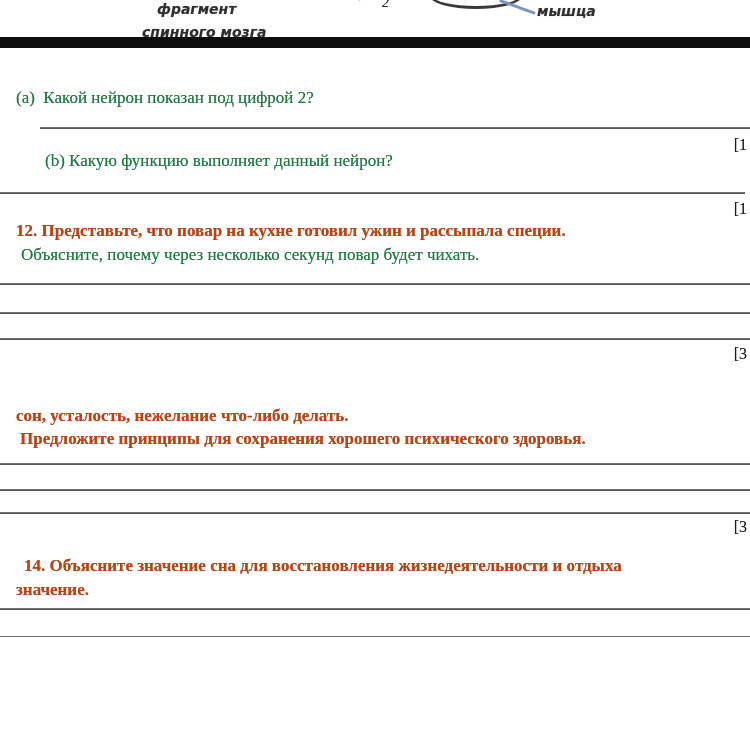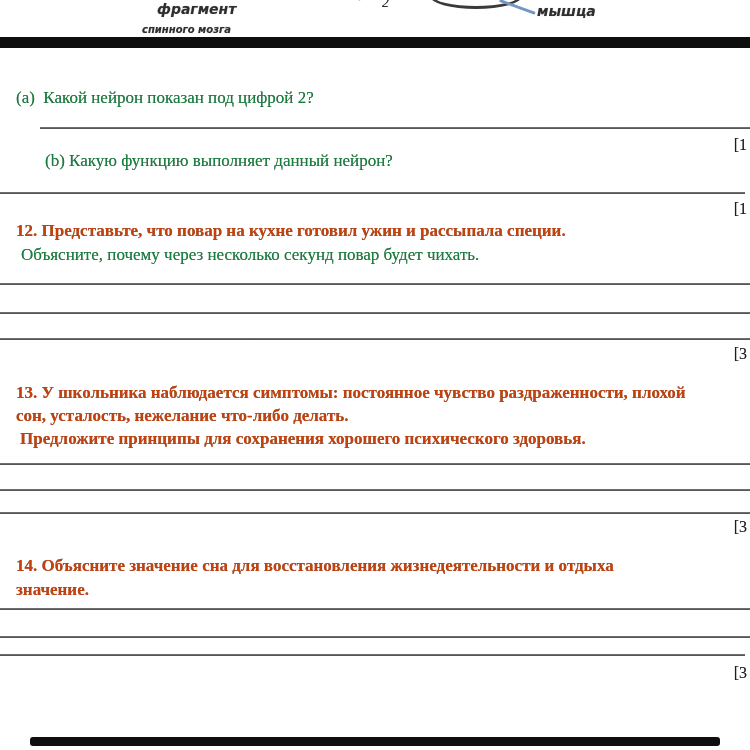--- a/index.html
+++ b/index.html
@@ -1,17 +1,17 @@
 <!DOCTYPE html>
 <html><head>
 <meta charset="utf-8">
 <style>
   html,body{margin:0;padding:0;background:#fff;}
   .page{
-    position:relative;width:750px;height:746px;background:#ffffff;
+    position:relative;width:750px;height:637px;background:#ffffff;
     overflow:hidden;font-family:"Liberation Serif","DejaVu Serif",serif;
   }
   
   .t{
     position:absolute;font-size:17px;line-height:17px;color:#15803d;
     white-space:pre;text-shadow:0 0 .6px rgba(40,40,40,.55);
   }
   .b{font-weight:700;color:#c2410c;}
   
   .line{
@@ -41,21 +41,21 @@
     background:transparent;
   }
   .ghost{position:absolute;background:#a9a9a9;opacity:.6;transform-origin:left top;}
 </style>
 </head>
 <body>
 
 <div class="page">
 
   <div class="hand" style="left:157px;top:1px;font-size:14px;">фрагмент</div>
-  <div class="hand" style="left:142px;top:24px;font-size:10px;">спинного мозга</div>
+  <div class="hand" style="left:142px;top:24px;font-size:14px;">спинного мозга</div>
 
   <div class="ghost" style="left:358px;top:0;width:12px;height:2px;transform:rotate(-52deg);"></div>
 
   <div class="t" style="left:382px;top:-6px;font-size:14px;font-style:italic;color:#2a2a2a;">2</div>
 
   <div class="arc" style="left:430px;top:-17px;width:86px;height:20px;"></div>
 
   <div class="pointer" style="left:500px;top:-1px;width:38px;height:3px;transform:rotate(20deg);"></div>
 
   <div class="hand" style="left:537px;top:3px;font-size:14px;">мышца</div>
@@ -70,29 +70,28 @@
   <div class="line" style="left:0;right:5px;top:192px;"></div>
   <div class="marks" style="top:201px;">[1</div>
 
   <div class="t b" style="left:16px;top:222px;">12. Представьте, что повар на кухне готовил ужин и рассыпала специи.</div>
   <div class="t" style="left:21px;top:246px;text-align:center;">Объясните, почему через несколько секунд повар будет чихать.</div>
   <div class="line" style="left:0;right:0;top:283px;"></div>
   <div class="line" style="left:0;right:0;top:312px;"></div>
   <div class="line" style="left:0;right:0;top:338px;"></div>
   <div class="marks" style="top:346px;">[3</div>
 
-  <div class="t b" style="left:16px;top:384px;">13. У школьника наблюдается симптомы: постоянное чувство раздраженности, плохой</div>
   <div class="t b" style="left:16px;top:407px;">сон, усталость, нежелание что-либо делать.</div>
   <div class="t b" style="left:20px;top:430px;">Предложите принципы для сохранения хорошего психического здоровья.</div>
   <div class="line" style="left:0;right:0;top:463px;"></div>
   <div class="line" style="left:0;right:0;top:489px;"></div>
   <div class="line" style="left:0;right:0;top:512px;"></div>
   <div class="marks" style="top:519px;">[3</div>
 
-  <div class="t b" style="left:16px;top:557px;text-align:right;">14. Объясните значение сна для восстановления жизнедеятельности и отдыха</div>
+  <div class="t b" style="left:24px;top:557px;text-align:right;">14. Объясните значение сна для восстановления жизнедеятельности и отдыха</div>
   <div class="t b" style="left:16px;top:581px;">значение.</div>
   <div class="line" style="left:0;right:0;top:608px;"></div>
   <div class="line" style="left:0;right:0;top:636px;"></div>
   <div class="line" style="left:0;right:5px;top:654px;"></div>
   <div class="marks" style="top:665px;">[3</div>
 
   <div class="bar" style="left:30px;top:737px;width:690px;height:9px;border-radius:3px;"></div>
 
 </div>
 

